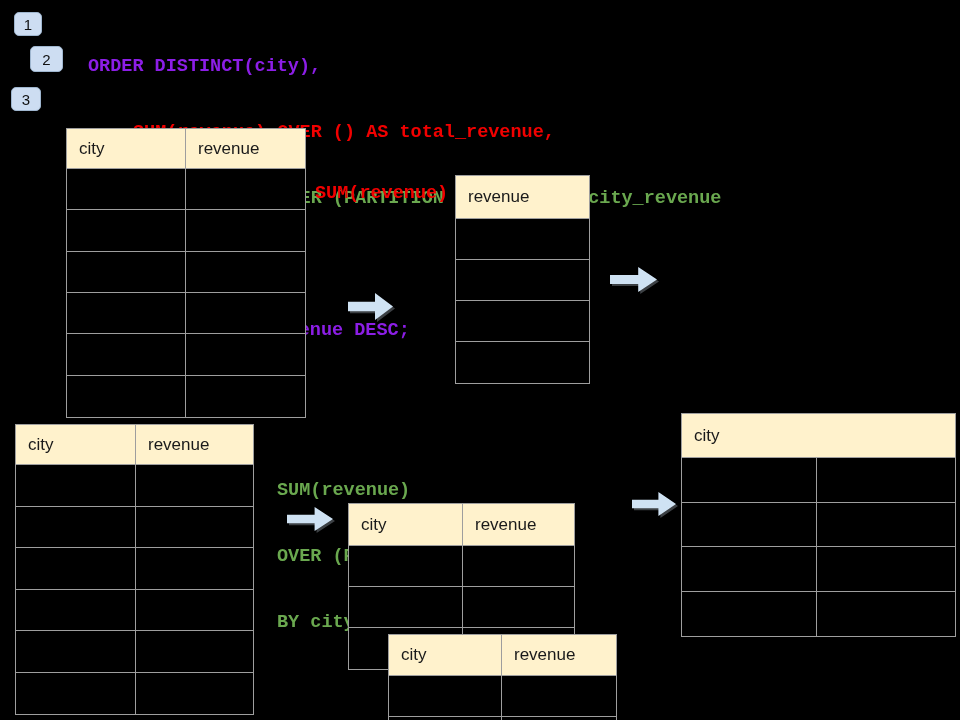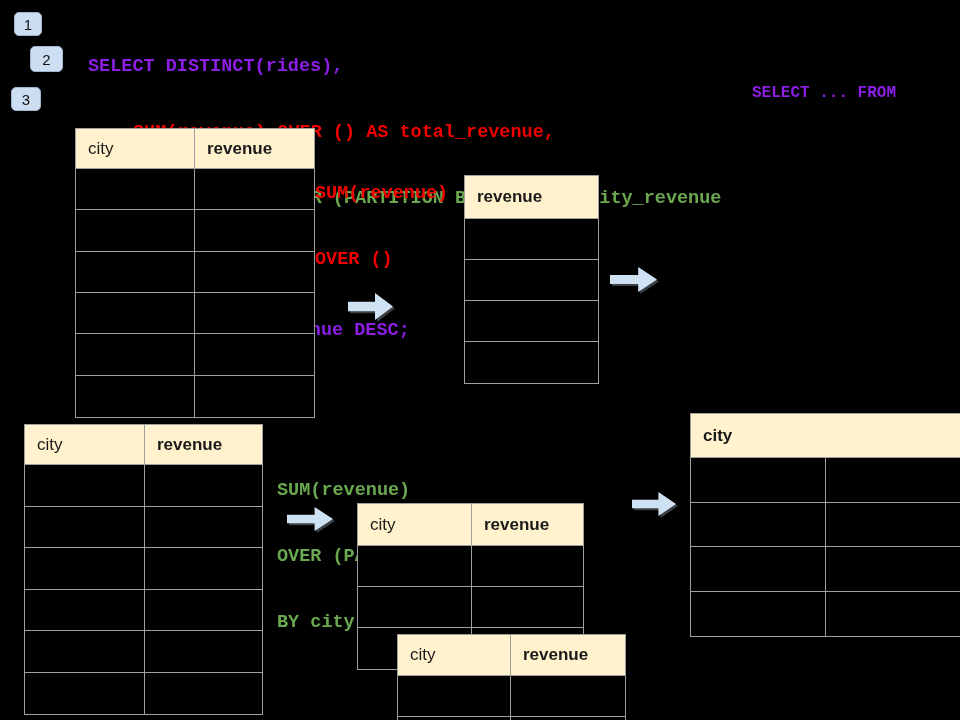--- a/index.html
+++ b/index.html
@@ -21,25 +21,25 @@
   .ind2{padding-left:22px;}
   .ind4{padding-left:45px;}
   .purple{color:#8c1ee6;}
   .red{color:#f20000;}
   .green{color:#6aa84f;}
   .side-note{position:absolute;left:752px;top:33px;font-size:16px;line-height:24px;}
   .label-total{position:absolute;left:315px;top:139px;font-size:18.5px;line-height:22px;}
   .label-partition{position:absolute;left:277px;top:436px;font-size:18.5px;line-height:22px;}
 
   
-  .dtable{position:absolute;border:1px solid #9e9e9e;background:#000;box-sizing:border-box;margin-left:9px;}
+  .dtable{position:absolute;border:1px solid #9e9e9e;background:#000;box-sizing:border-box;}
   .thead{display:flex;background:#fff2cc;border-bottom:1px solid #9e9e9e;box-sizing:border-box;}
   .hcell{display:flex;align-items:center;padding-left:12px;color:#1a1a1a;font-size:17px;
          border-right:1px solid #9e9e9e;box-sizing:border-box;}
-  .thead .hcell:last-child{border-right:none;flex:1;font-weight:bold;}
+  .thead .hcell:last-child{border-right:none;flex:1;}
   .trow{display:flex;border-bottom:1px solid #9e9e9e;box-sizing:border-box;}
   .tbody .trow:last-child{border-bottom:none;}
   .tcell{border-right:1px solid #9e9e9e;box-sizing:border-box;}
   .trow .tcell:last-child{border-right:none;flex:1;}
 
   .tA{left:66px;top:128px;width:240px;}  .tA .thead{height:40px;} .tA .trow{height:41.33px;}
   .tA .hcell:first-child,.tA .tcell:first-child{width:119px;}
   .tB{left:455px;top:175px;width:135px;} .tB .thead{height:43px;} .tB .trow{height:41px;}
   .tC{left:15px;top:424px;width:239px;}  .tC .thead{height:40px;} .tC .trow{height:41.5px;}
   .tC .hcell:first-child,.tC .tcell:first-child{width:120px;}
@@ -62,34 +62,32 @@
 </head>
 <body>
 
 <div class="canvas">
 
   <div class="badge b1">1</div>
   <div class="badge b2">2</div>
   <div class="badge b3">3</div>
 
   <div class="sql-block mono">
-    <div class="sql-line purple">SELECT DISTINCT(rides),</div>
+    <div class="sql-line purple">ORDER DISTINCT(city),</div>
     <div class="sql-line red ind4">SUM(revenue) OVER () AS total_revenue,</div>
     <div class="sql-line green ind4">SUM(revenue) OVER (PARTITION BY city) as city_revenue</div>
     <div class="sql-line purple ind2">FROM rides</div>
     <div class="sql-line purple ind2">ORDER by city_revenue DESC;</div>
   </div>
 
   <div class="side-note mono purple">
-    <div>SELECT ... FROM</div>
   </div>
 
   <div class="label-total mono red">
     <div>SUM(revenue)</div>
-    <div>OVER ()</div>
   </div>
 
   <div class="label-partition mono green">
     <div>SUM(revenue)</div>
     <div>OVER (PARTITION</div>
     <div>BY city)</div>
   </div>
 
   <div class="dtable tA">
     <div class="thead">

